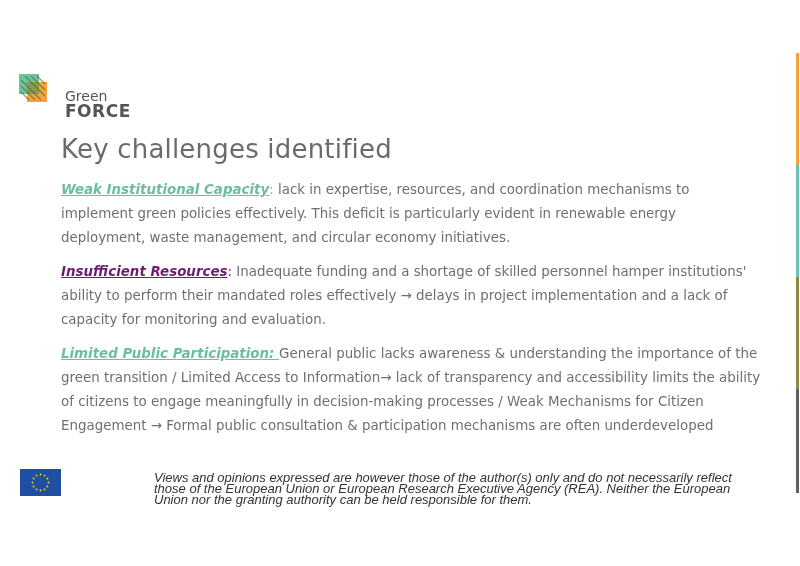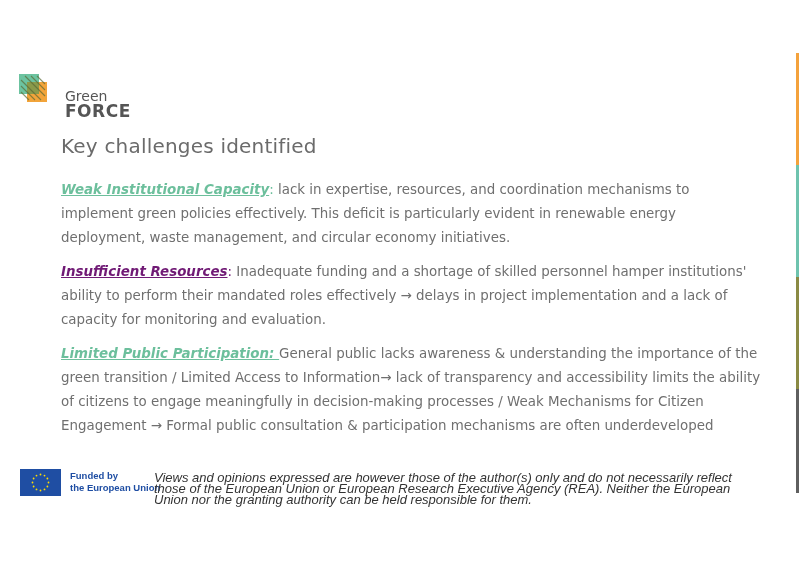--- a/index.html
+++ b/index.html
@@ -3,21 +3,21 @@
 <meta charset="utf-8">
 <style>
   html, body { margin:0; padding:0; }
   body { width:800px; height:566px; background:#ffffff; position:relative; overflow:hidden;
          font-family:"DejaVu Sans", "Liberation Sans", sans-serif; }
   .logo { position:absolute; left:18px; top:72px; width:110px; height:36px; }
   .logo-mark { position:absolute; left:1px; top:2px; width:28px; height:28px; }
   .logo-text { position:absolute; left:37px; top:17px; color:#555555; line-height:15px;margin-left:10px; }
   .logo-text .l1 { font-size:14px; display:block; }
   .logo-text .l2 { font-size:17px; font-weight:bold; display:block; letter-spacing:0.5px; }
-  .title { position:absolute; left:61px; top:134px; font-size:20px; color:#6b6b6b; font-weight:normal; margin:0; letter-spacing:0.2px; }
+  .title { position:absolute; left:61px; top:134px; font-size:26px; color:#6b6b6b; font-weight:normal; margin:0; letter-spacing:0.2px; }
   .content { position:absolute; left:61px; top:178px; width:700px; color:#6f6f6f; font-size:13.4px; line-height:24px; }
   .para { margin:0 0 10px 0; }
   .lead { font-style:italic; font-weight:bold; text-decoration:underline; }
   .c-teal { color:#6cbf9c; }
   .c-orange { color:#701a75; }
   .c-olive { color:#8b8b3c; }
   .sidebar { position:absolute; left:796px; top:53px; width:3px; height:440px; }
   .seg { width:3px; }
   .footer { position:absolute; left:18px; top:468px; width:760px; height:30px; }
   .eu-flag { position:absolute; left:2px; top:1px; width:41px; height:27px; background:#1f4ea3; }
@@ -79,18 +79,14 @@
         <circle cx="27.4" cy="17.5" r="0.9"></circle>
         <circle cx="24.5" cy="20.4" r="0.9"></circle>
       <circle cx="20.5" cy="21.5" r="0.9"></circle>
         <circle cx="16.5" cy="20.4" r="0.9"></circle>
         <circle cx="13.6" cy="17.5" r="0.9"></circle>
       <circle cx="12.5" cy="13.5" r="0.9"></circle>
         <circle cx="13.6" cy="9.5" r="0.9"></circle>
         <circle cx="16.5" cy="6.6" r="0.9"></circle>
     </g>
   </svg>
-  <div class="eu-text">
-    <div>Funded by</div>
-    <div>the European Union</div>
-  </div>
   <div class="disclaimer">Views and opinions expressed are however those of the author(s) only and do not necessarily reflect those of the European Union or European Research Executive Agency (REA). Neither the European Union nor the granting authority can be held responsible for them.</div>
 </div>
 
 </body></html>

